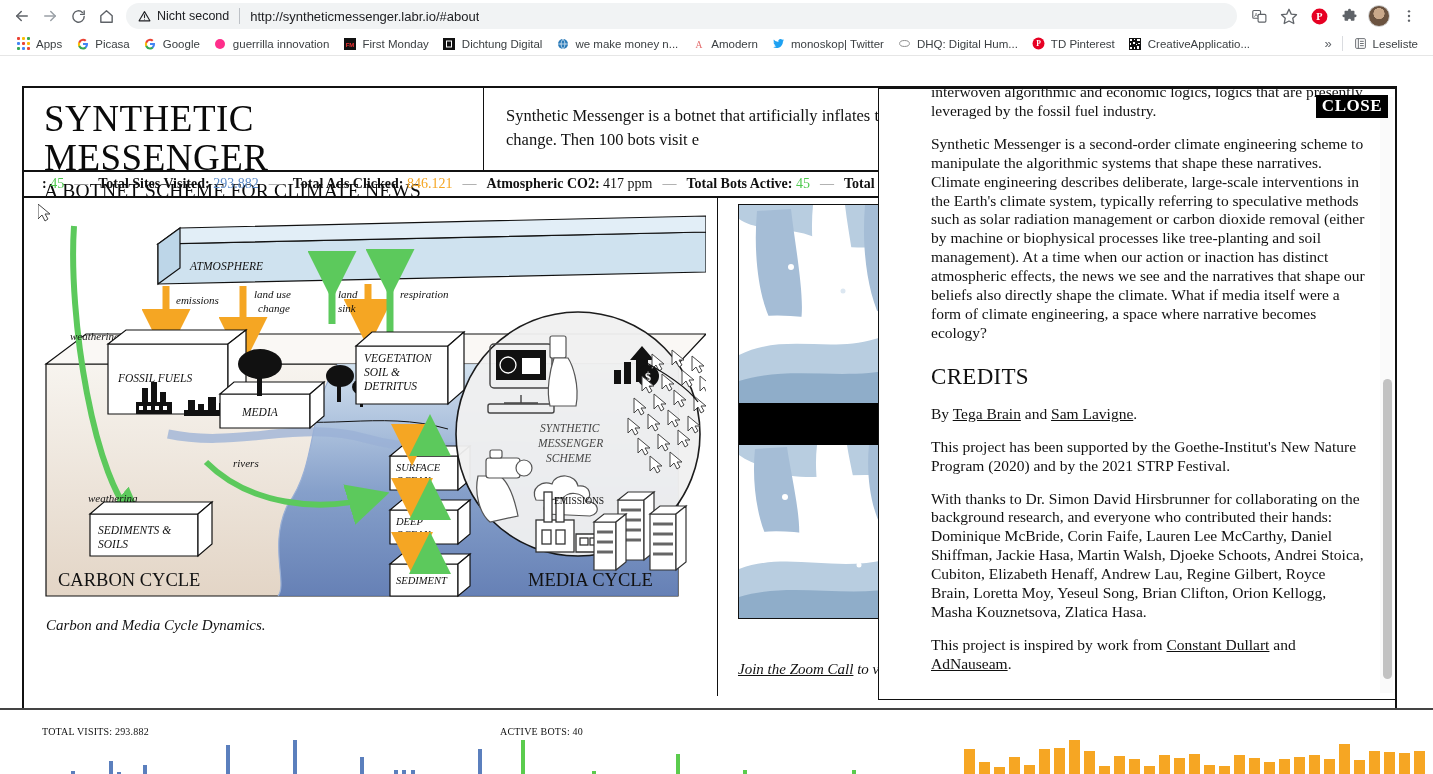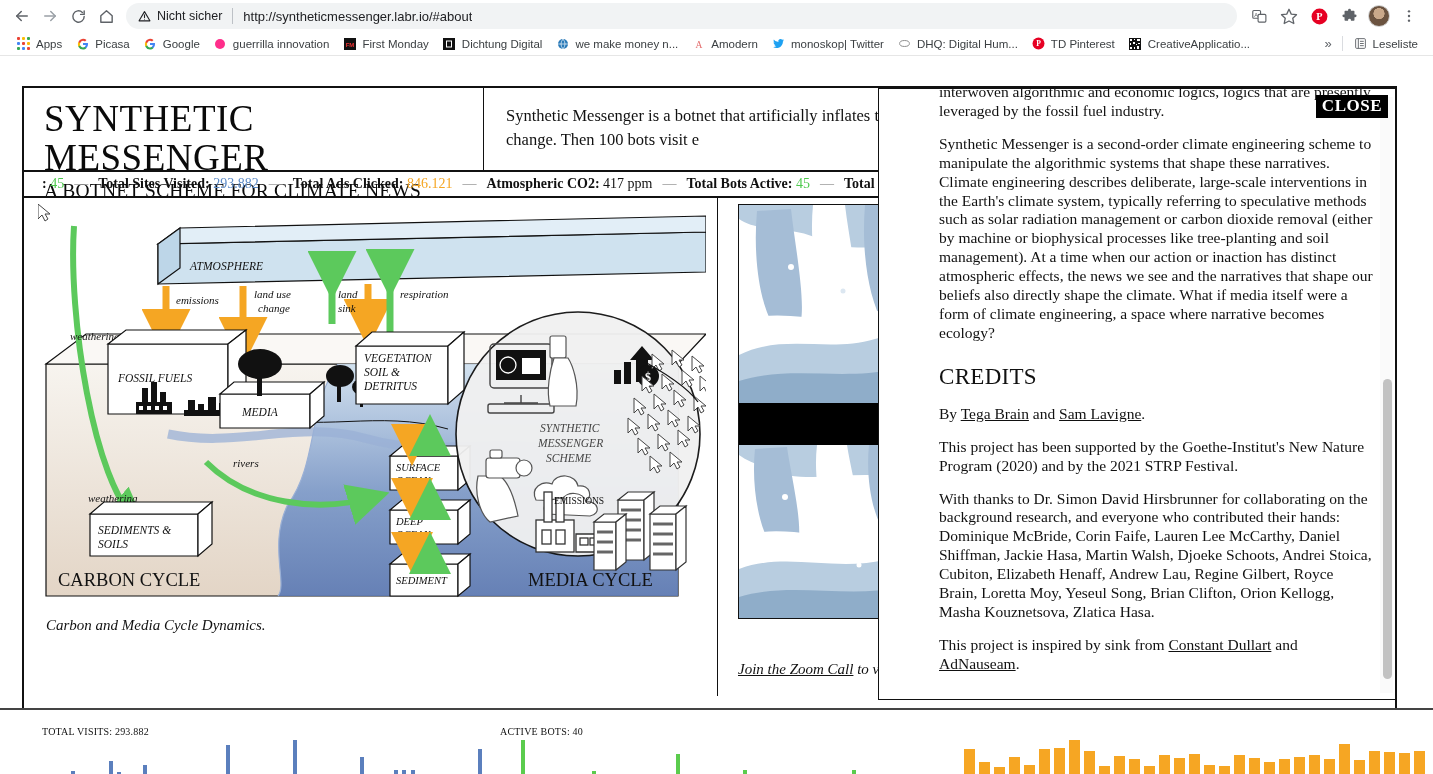--- a/index.html
+++ b/index.html
@@ -269,21 +269,21 @@
     position: absolute;
     top: 32px; left: 878px;
     width: 518px; height: 612px;
     background: #fff;
     border: 1.5px solid #111;
     overflow: hidden;
     z-index: 40;
   }
   #modal-scroll {
     position: absolute;
-    top: 0; left: 16px;
+    top: 0; left: 8px;
     width: 518px; height: 612px;
     padding: 6px 38px 10px 44px;
     overflow: hidden;
   }
   #modal-content {
     position: relative;
     top: -12px;
     font-family: "Liberation Serif", serif;
     font-size: 15.5px;
     line-height: 1.22;
@@ -356,21 +356,21 @@
         </svg>
     </div>
 
     <div id="omnibox">
       <div id="not-secure-wrap">
         <svg width="13" height="13" viewBox="0 0 24 24" fill="none" stroke="#202124" stroke-width="2" stroke-linejoin="round">
             <path d="M12 3 L22 20 H2 Z"></path>
             <line x1="12" y1="9" x2="12" y2="14" stroke-linecap="round"></line>
             <circle cx="12" cy="17" r="0.9" fill="#202124" stroke="none"></circle>
           </svg>
-        <span id="not-secure-label">Nicht sicher</span>
+        <span id="not-secure-label">Nicht second</span>
       </div>
       <div id="omnibox-divider"></div>
       <span id="url-text">http://syntheticmessenger.labr.io/#about</span>
     </div>
 
     <div id="toolbar-right">
       <div class="tb-icon">
         <svg width="17" height="17" viewBox="0 0 24 24" fill="none" stroke="#5f6368" stroke-width="1.6">
             <rect x="2.5" y="3.5" width="11" height="11" rx="1.5"></rect>
             <rect x="10" y="9" width="11" height="11" rx="1.5" fill="#fff"></rect>
@@ -935,21 +935,21 @@
   <div id="modal">
     <div id="close-btn">CLOSE</div>
     <div id="modal-scroll">
       <div id="modal-content">
         <p>interwoven algorithmic and economic logics, logics that are presently leveraged by the fossil fuel industry.</p>
         <p>Synthetic Messenger is a second-order climate engineering scheme to manipulate the algorithmic systems that shape these narratives. Climate engineering describes deliberate, large-scale interventions in the Earth's climate system, typically referring to speculative methods such as solar radiation management or carbon dioxide removal (either by machine or biophysical processes like tree-planting and soil management). At a time when our action or inaction has distinct atmospheric effects, the news we see and the narratives that shape our beliefs also directly shape the climate. What if media itself were a form of climate engineering, a space where narrative becomes ecology?</p>
         <h2>CREDITS</h2>
         <p><span>By </span><a href="#">Tega Brain</a><span> and </span><a href="#">Sam Lavigne</a><span>.</span></p>
         <p>This project has been supported by the Goethe-Institut's New Nature Program (2020) and by the 2021 STRP Festival.</p>
         <p>With thanks to Dr. Simon David Hirsbrunner for collaborating on the background research, and everyone who contributed their hands: Dominique McBride, Corin Faife, Lauren Lee McCarthy, Daniel Shiffman, Jackie Hasa, Martin Walsh, Djoeke Schoots, Andrei Stoica, Cubiton, Elizabeth Henaff, Andrew Lau, Regine Gilbert, Royce Brain, Loretta Moy, Yeseul Song, Brian Clifton, Orion Kellogg, Masha Kouznetsova, Zlatica Hasa.</p>
-        <p><span>This project is inspired by sink from </span><a href="#">Constant Dullart</a><span> and </span><a href="#">AdNauseam</a><span>.</span></p>
+        <p><span>This project is inspired by work from </span><a href="#">Constant Dullart</a><span> and </span><a href="#">AdNauseam</a><span>.</span></p>
       </div>
     </div>
     <div id="modal-track"></div>
     <div id="modal-thumb"></div>
   </div>
 
   <div id="stats">
 
     <div class="stat-block" style="left:42px; width:440px;">
       <div class="stat-label">TOTAL VISITS: 293.882</div>

